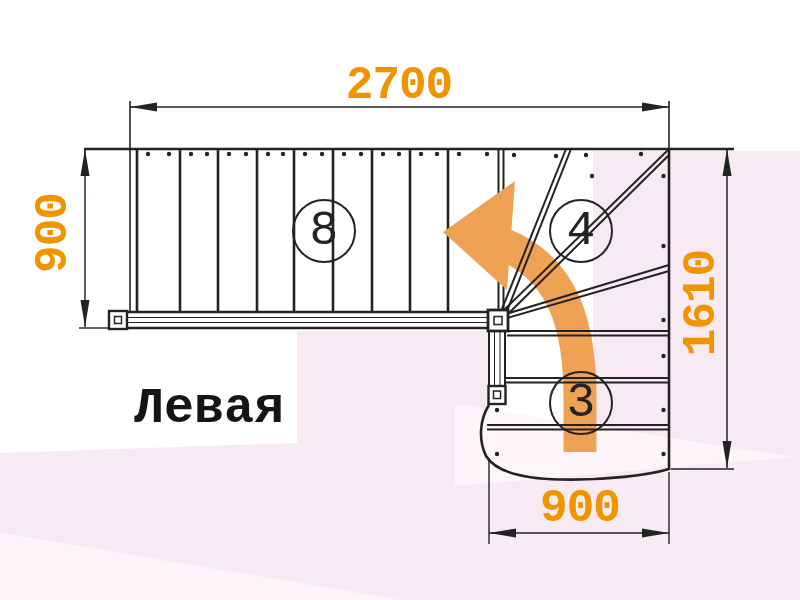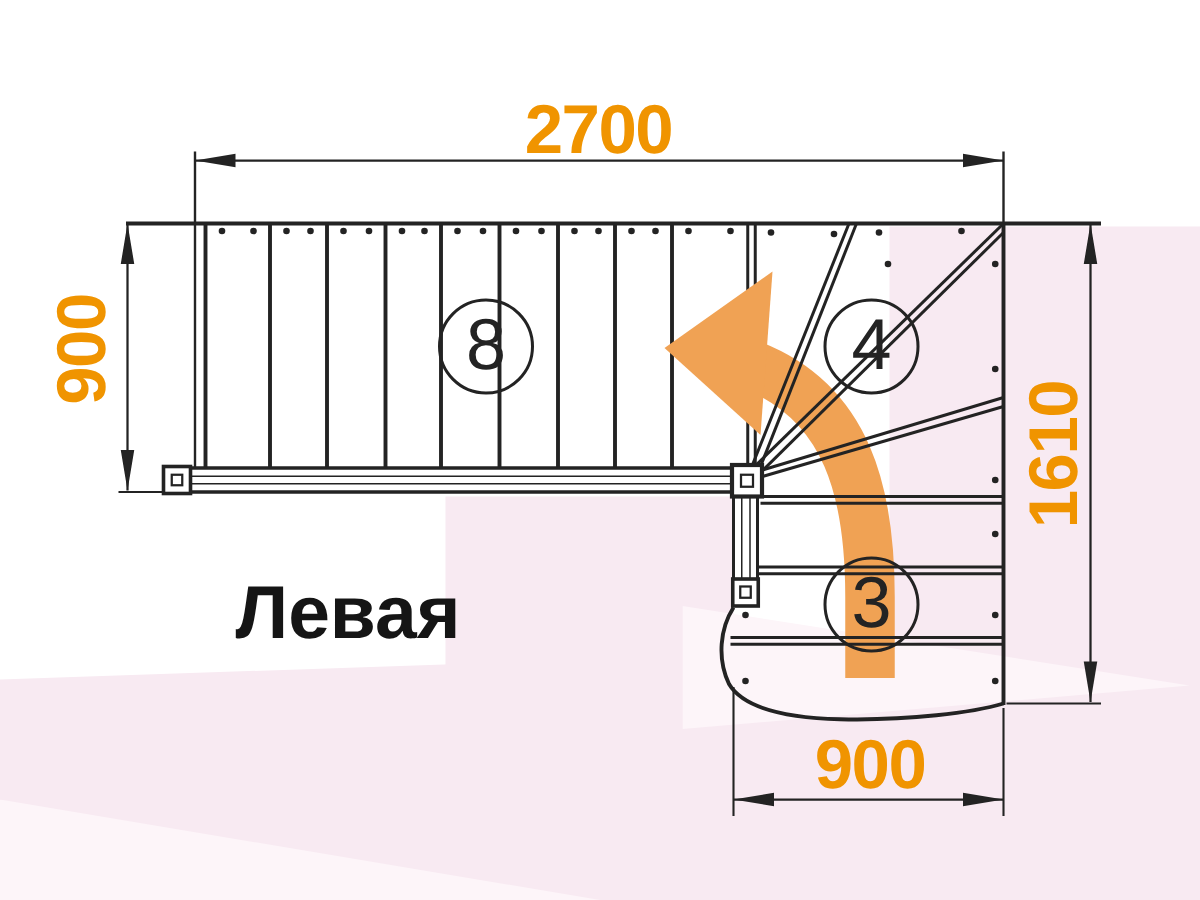--- a/index.html
+++ b/index.html
@@ -1,19 +1,19 @@
 <!DOCTYPE html>
 <html style="--c-paper: #ffffff; --c-ink: #232323; --c-dim_text: #f09400; --c-arrow: #f0a254; --c-tint: #f8eaf2; --c-tint_light: #fdf5f9; --c-title: #151515;"><head>
 <meta charset="utf-8">
 <style>
   html,body{margin:0;padding:0;background:#fff;}
   .stage{
     position:relative;width:800px;height:600px;overflow:hidden;
     background:var(--c-paper,#fff);
-    font-family:Liberation Sans, sans-serif;
+    font-family:Liberation Mono, monospace;
   }
   .bg{position:absolute;left:0;top:0;width:800px;height:600px;pointer-events:none;}
   .bg-a{background:var(--c-tint,#f8eaf2);clip-path:polygon(593px 151px,800px 151px,800px 600px,593px 600px);}
   .bg-b{background:var(--c-tint,#f8eaf2);clip-path:polygon(0px 453px,800px 426px,800px 600px,0px 600px);}
   .bg-c{background:var(--c-tint,#f8eaf2);clip-path:polygon(297px 331px,489px 331px,489px 453px,297px 453px);}
   .bg-d{background:var(--c-tint_light,#fdf5f9);clip-path:polygon(455px 404px,793px 457px,455px 486px);}
   .bg-e{background:var(--c-tint_light,#fdf5f9);clip-path:polygon(0px 533px,400px 600px,0px 600px);}
   svg.plan{position:absolute;left:0;top:0;}
   .dim{
     position:absolute;color:var(--c-dim_text,#f09400);
@@ -185,15 +185,15 @@
   <div class="step-circle" style="left:324px;top:231px;">
     <span>8</span>
   </div>
   <div class="step-circle" style="left:581px;top:231px;">
     <span>4</span>
   </div>
   <div class="step-circle" style="left:581px;top:403px;">
     <span>3</span>
   </div>
 
-  <div class="plan-title" style="left:209px;top:408px;margin-left:23px;">Левая</div>
+  <div class="plan-title" style="left:209px;top:408px;">Левая</div>
 
 </div>
 
 </body></html>

